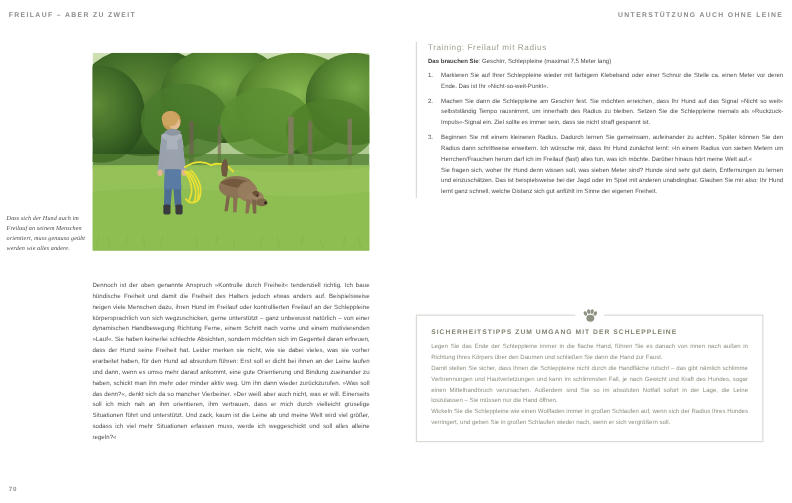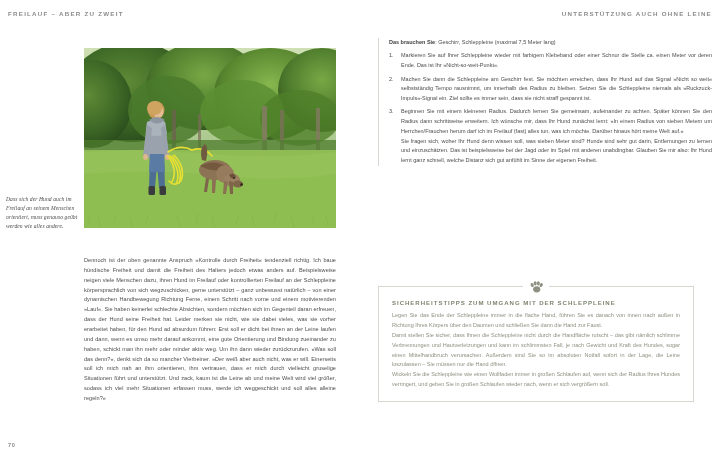--- a/index.html
+++ b/index.html
@@ -338,20 +338,21 @@
 
     <div class="body-col">
       <p>Dennoch ist der oben genannte Anspruch »Kontrolle durch Freiheit« tendenziell richtig. Ich baue hündische Freiheit und damit die Freiheit des Halters jedoch etwas anders auf. Beispielsweise neigen viele Menschen dazu, ihren Hund im Freilauf oder kontrollierten Freilauf an der Schleppleine körpersprachlich von sich wegzuschicken, gerne unterstützt – ganz unbewusst natürlich – von einer dynamischen Handbewegung Richtung Ferne, einem Schritt nach vorne und einem motivierenden »Lauf«. Sie haben keinerlei schlechte Absichten, sondern möchten sich im Gegenteil daran erfreuen, dass der Hund seine Freiheit hat. Leider merken sie nicht, wie sie dabei vieles, was sie vorher erarbeitet haben, für den Hund ad absurdum führen: Erst soll er dicht bei ihnen an der Leine laufen und dann, wenn es umso mehr darauf ankommt, eine gute Orientierung und Bindung zueinander zu haben, schickt man ihn mehr oder minder aktiv weg. Um ihn dann wieder zurückzurufen. »Was soll das denn?«, denkt sich da so mancher Vierbeiner. »Der weiß aber auch nicht, was er will. Einerseits soll ich mich nah an ihm orientieren, ihm vertrauen, dass er mich durch vielleicht gruselige Situationen führt und unterstützt. Und zack, kaum ist die Leine ab und meine Welt wird viel größer, sodass ich viel mehr Situationen erfassen muss, werde ich weggeschickt und soll alles alleine regeln?«</p>
     </div>
   </div>
 
   <div class="folio">70</div>
 
   <div class="col-right">
     <div class="training">
+      <h2 class="training-title">Training: Freilauf mit Radius</h2>
       <p class="training-intro"><b>Das brauchen Sie</b><span>: Geschirr, Schleppleine (maximal 7,5 Meter lang)</span></p>
       <ol class="steps">
         <li>
           <p>Markieren Sie auf Ihrer Schleppleine wieder mit farbigem Klebeband oder einer Schnur die Stelle ca. einen Meter vor deren Ende. Das ist Ihr »Nicht-so-weit-Punkt«.</p>
         </li>
         <li>
           <p>Machen Sie dann die Schleppleine am Geschirr fest. Sie möchten erreichen, dass Ihr Hund auf das Signal »Nicht so weit« selbstständig Tempo rausnimmt, um innerhalb des Radius zu bleiben. Setzen Sie die Schleppleine niemals als »Ruckzuck-Impuls«-Signal ein. Ziel sollte es immer sein, dass sie nicht straff gespannt ist.</p>
         </li>
         <li>
           <p>Beginnen Sie mit einem kleineren Radius. Dadurch lernen Sie gemeinsam, aufeinander zu achten. Später können Sie den Radius dann schrittweise erweitern. Ich wünsche mir, dass Ihr Hund zunächst lernt: »In einem Radius von sieben Metern um Herrchen/Frauchen herum darf ich im Freilauf (fast) alles tun, was ich möchte. Darüber hinaus hört meine Welt auf.«</p>

